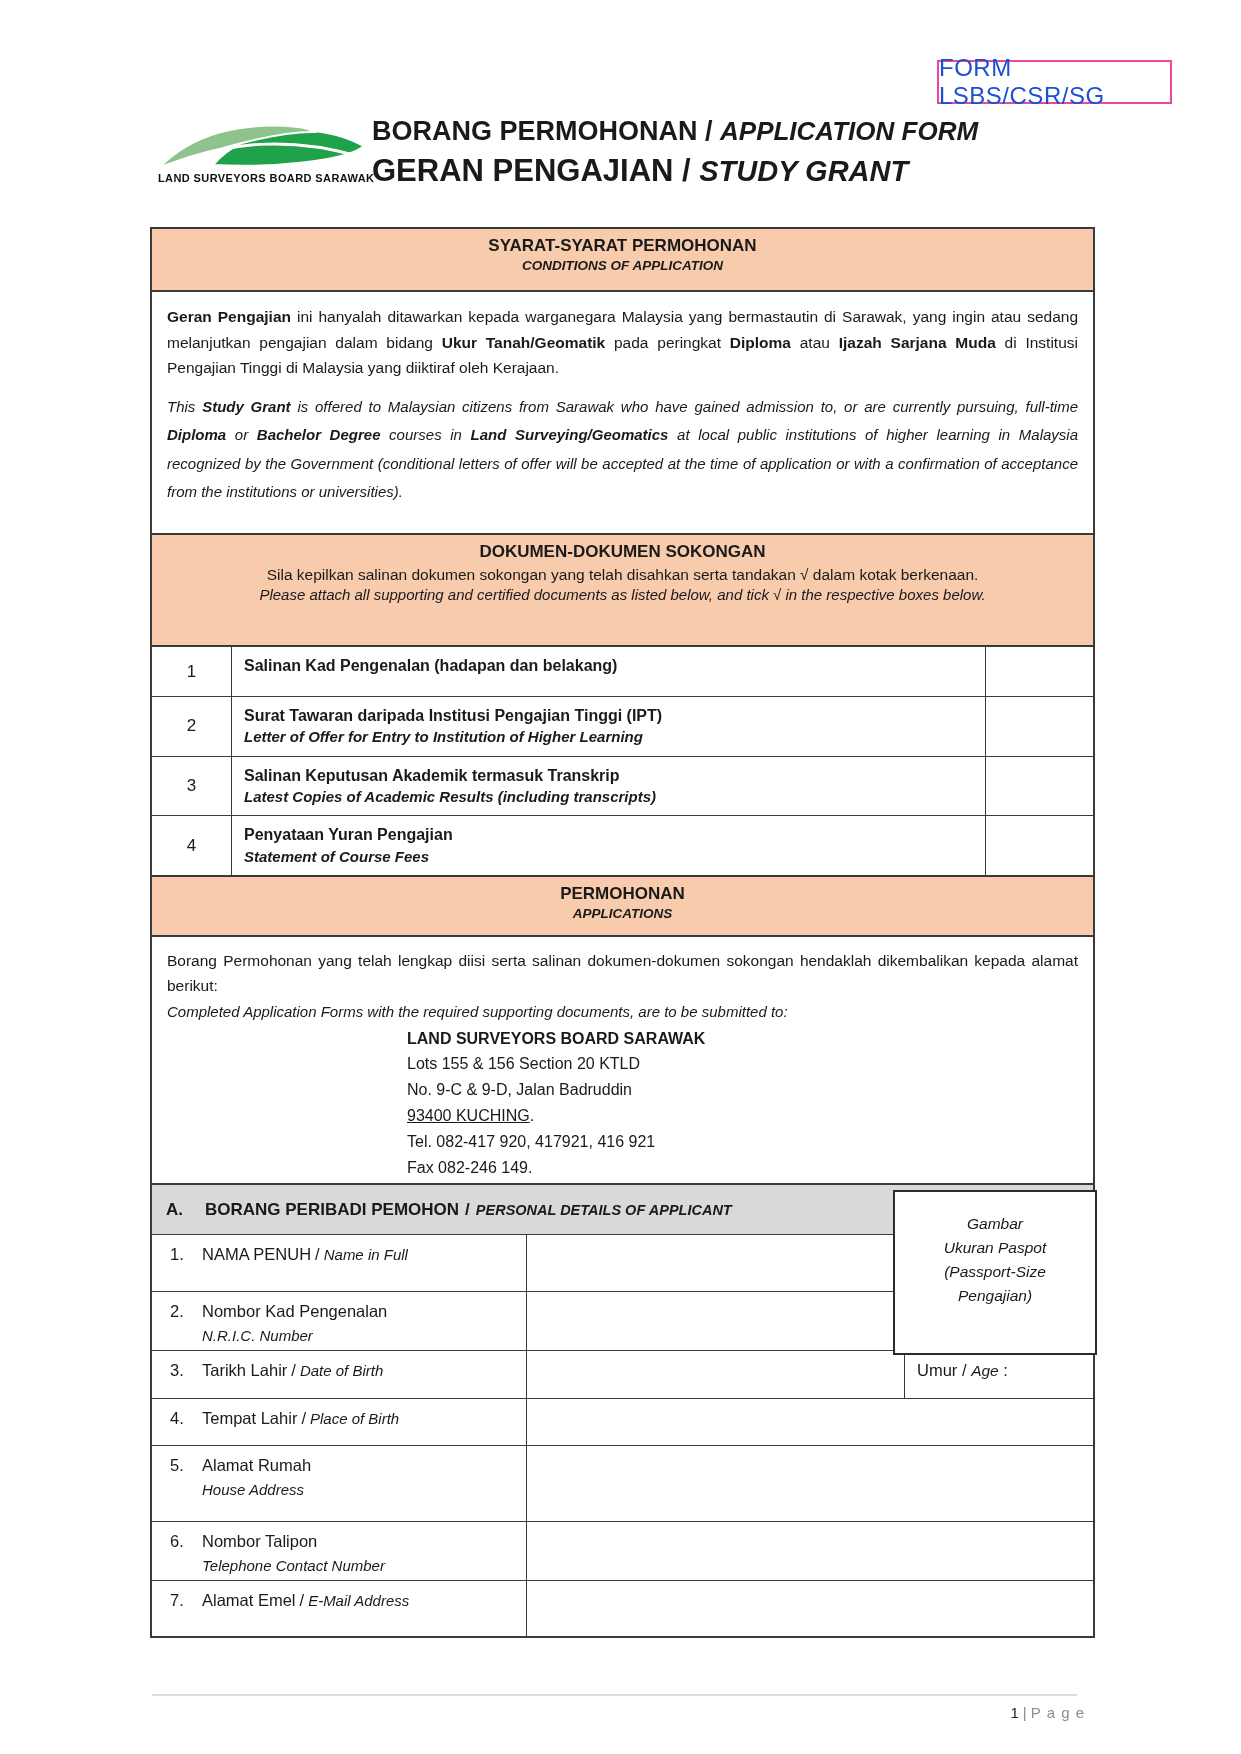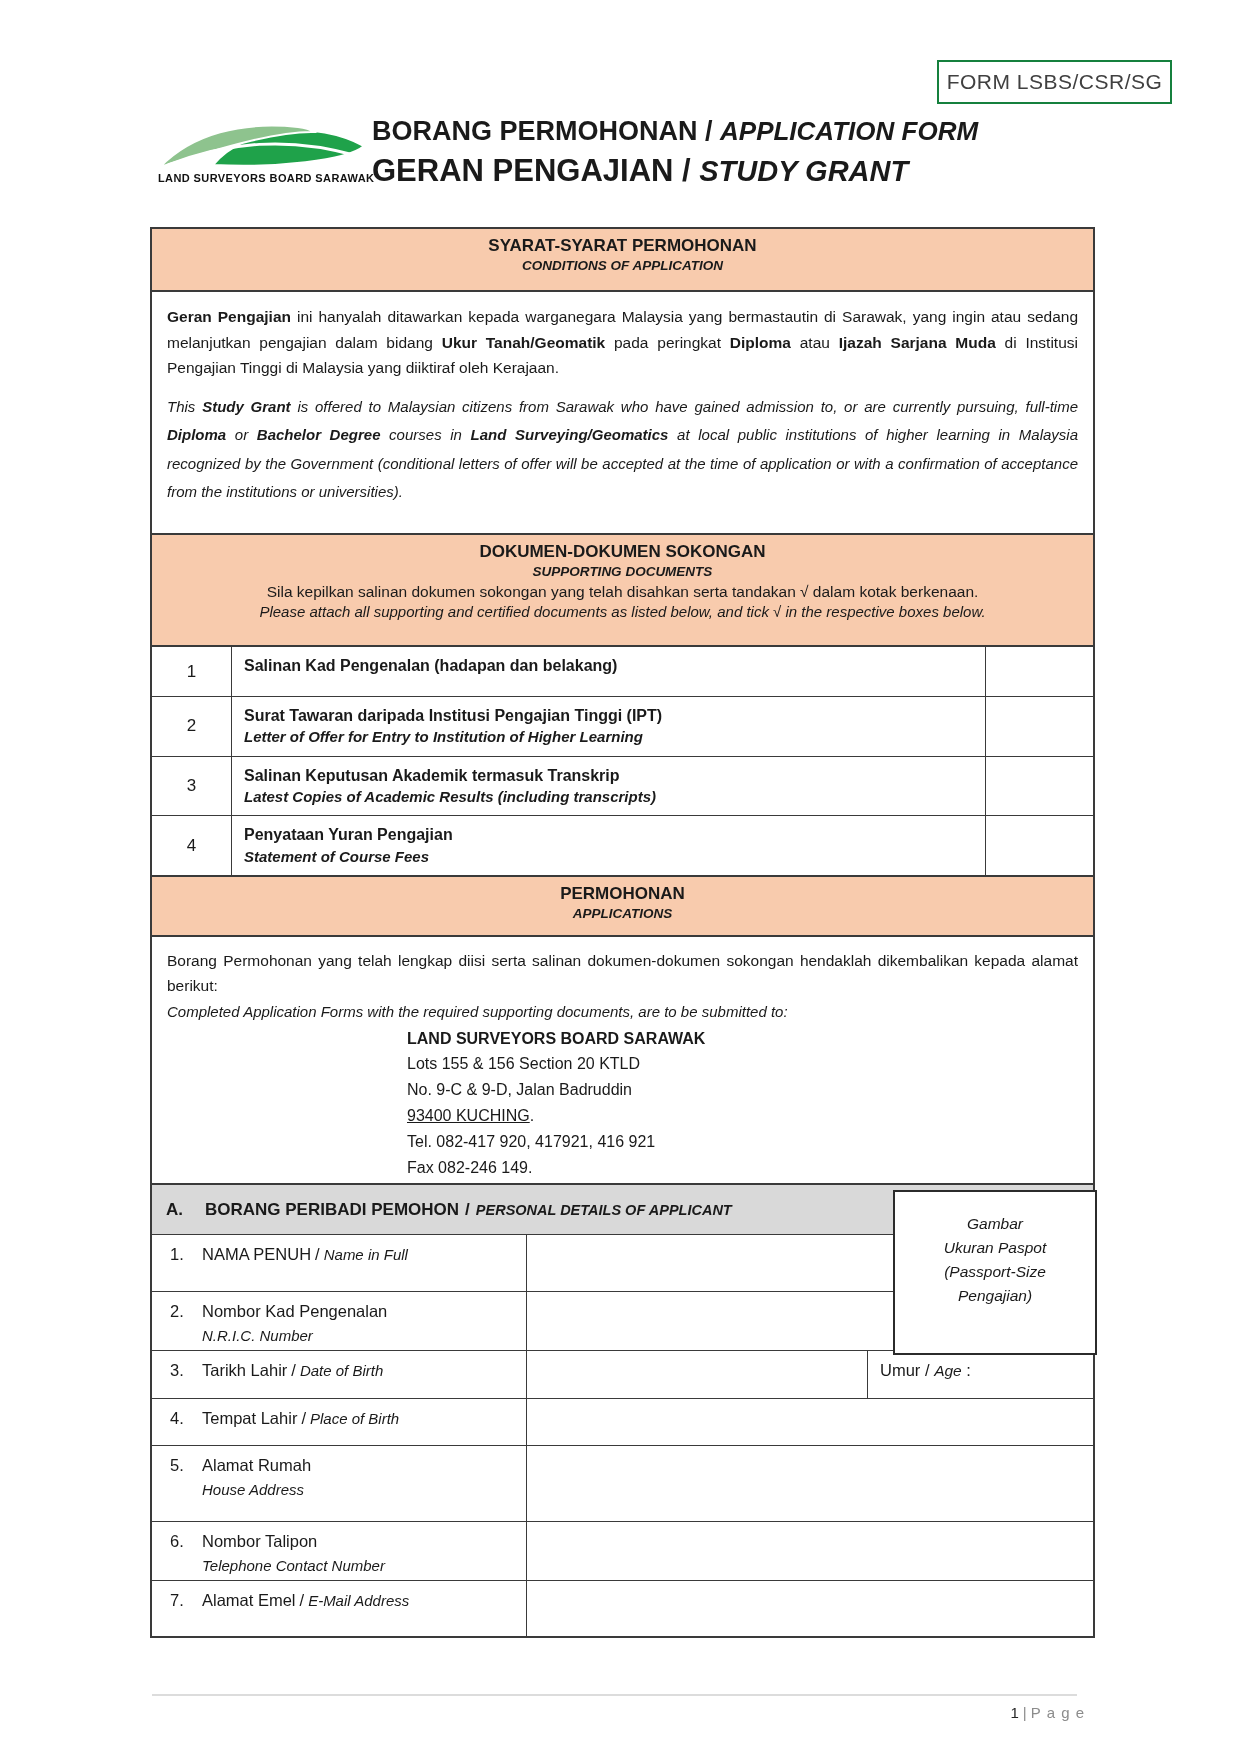--- a/index.html
+++ b/index.html
@@ -5,22 +5,22 @@
   * { margin:0; padding:0; box-sizing:border-box; }
   html,body { background:#ffffff; }
   body {
     width:1241px; height:1754px; position:relative;
     font-family:"Liberation Sans", sans-serif; color:#1a1a1a;
   }
 
   
   .form-code-box {
     position:absolute; left:937px; top:60px; width:235px; height:44px;
-    border:2px solid #15803d; display:flex; align-items:center; justify-content:center;
-    font-size:21px; letter-spacing:0.5px; color:#404040;
+    border:2px solid #ec4899; display:flex; align-items:center; justify-content:center;
+    font-size:24px; letter-spacing:0.5px; color:#1d4ed8;
   }
 
   
   .logo { position:absolute; left:158px; top:118px; width:212px; }
   .logo svg { display:block; }
   .logo-caption {
     font-size:11px; font-weight:bold; letter-spacing:0.4px; color:#111;
     margin-top:2px; white-space:nowrap;
   }
 
@@ -94,21 +94,21 @@
     padding:10px 10px 6px 18px; display:flex;
   }
   .pnum { font-size:16.5px; width:32px; flex:none; }
   .pmain { font-size:16.5px; }
   .pmain .sep { margin:0 4px; }
   .pmain .sub-en { font-size:15px; font-style:italic; }
   .pstack .line-my { font-size:16.5px; }
   .pstack .line-en { font-size:15px; font-style:italic; margin-top:6px; }
   .pfield { flex:1; background:#fff; }
   .age-cell {
-    width:226px; border-left:1.5px solid #3a3a3a;
+    width:189px; border-left:1.5px solid #3a3a3a;
     padding:10px 8px 6px 12px; font-size:16.5px;
   }
   .age-cell .sub-en { font-size:15.5px; font-style:italic; }
 
   
   .photo-box {
     position:absolute; left:893px; top:1190px; width:204px; height:165px;
     background:#fff; border:2px solid #2b2b2b; z-index:5;
     padding:20px 34px 0; text-align:center;
     font-size:15.5px; font-style:italic; line-height:1.55; color:#1a1a1a;
@@ -159,21 +159,20 @@
     <div class="h-en">CONDITIONS OF APPLICATION</div>
   </div>
 
   <div class="sec1-body">
     <p class="para-my"><b>Geran Pengajian</b><span> ini hanyalah ditawarkan kepada warganegara Malaysia yang bermastautin di Sarawak, yang ingin atau sedang melanjutkan pengajian dalam bidang </span><b>Ukur Tanah/Geomatik</b><span> pada peringkat </span><b>Diploma</b><span> atau </span><b>Ijazah Sarjana Muda</b><span> di Institusi Pengajian Tinggi di Malaysia yang diiktiraf oleh Kerajaan.</span></p>
     <p class="para-en"><span>This </span><b>Study Grant</b><span> is offered to Malaysian citizens from Sarawak who have gained admission to, or are currently pursuing, full-time </span><b>Diploma</b><span> or </span><b>Bachelor Degree</b><span> courses in </span><b>Land Surveying/Geomatics</b><span> at local public institutions of higher learning in Malaysia recognized by the Government (conditional letters of offer will be accepted at the time of application or with a confirmation of acceptance from the institutions or universities).</span></p>
   </div>
 
   <div class="sec-header sec2-header">
     <div class="h-my">DOKUMEN-DOKUMEN SOKONGAN</div>
-    <div class="h-en">SUPPORTING DOCUMENTS</div>
     <div class="n-my">Sila kepilkan salinan dokumen sokongan yang telah disahkan serta tandakan √ dalam kotak berkenaan.</div>
     <div class="n-en">Please attach all supporting and certified documents as listed below, and tick √ in the respective boxes below.</div>
   </div>
 
   <div class="doc-row" style="min-height:50px">
     <div class="doc-num">1</div>
     <div class="doc-desc">
       <div class="d-my">Salinan Kad Pengenalan (hadapan dan belakang)</div>
     </div>
     <div class="doc-check"></div>

